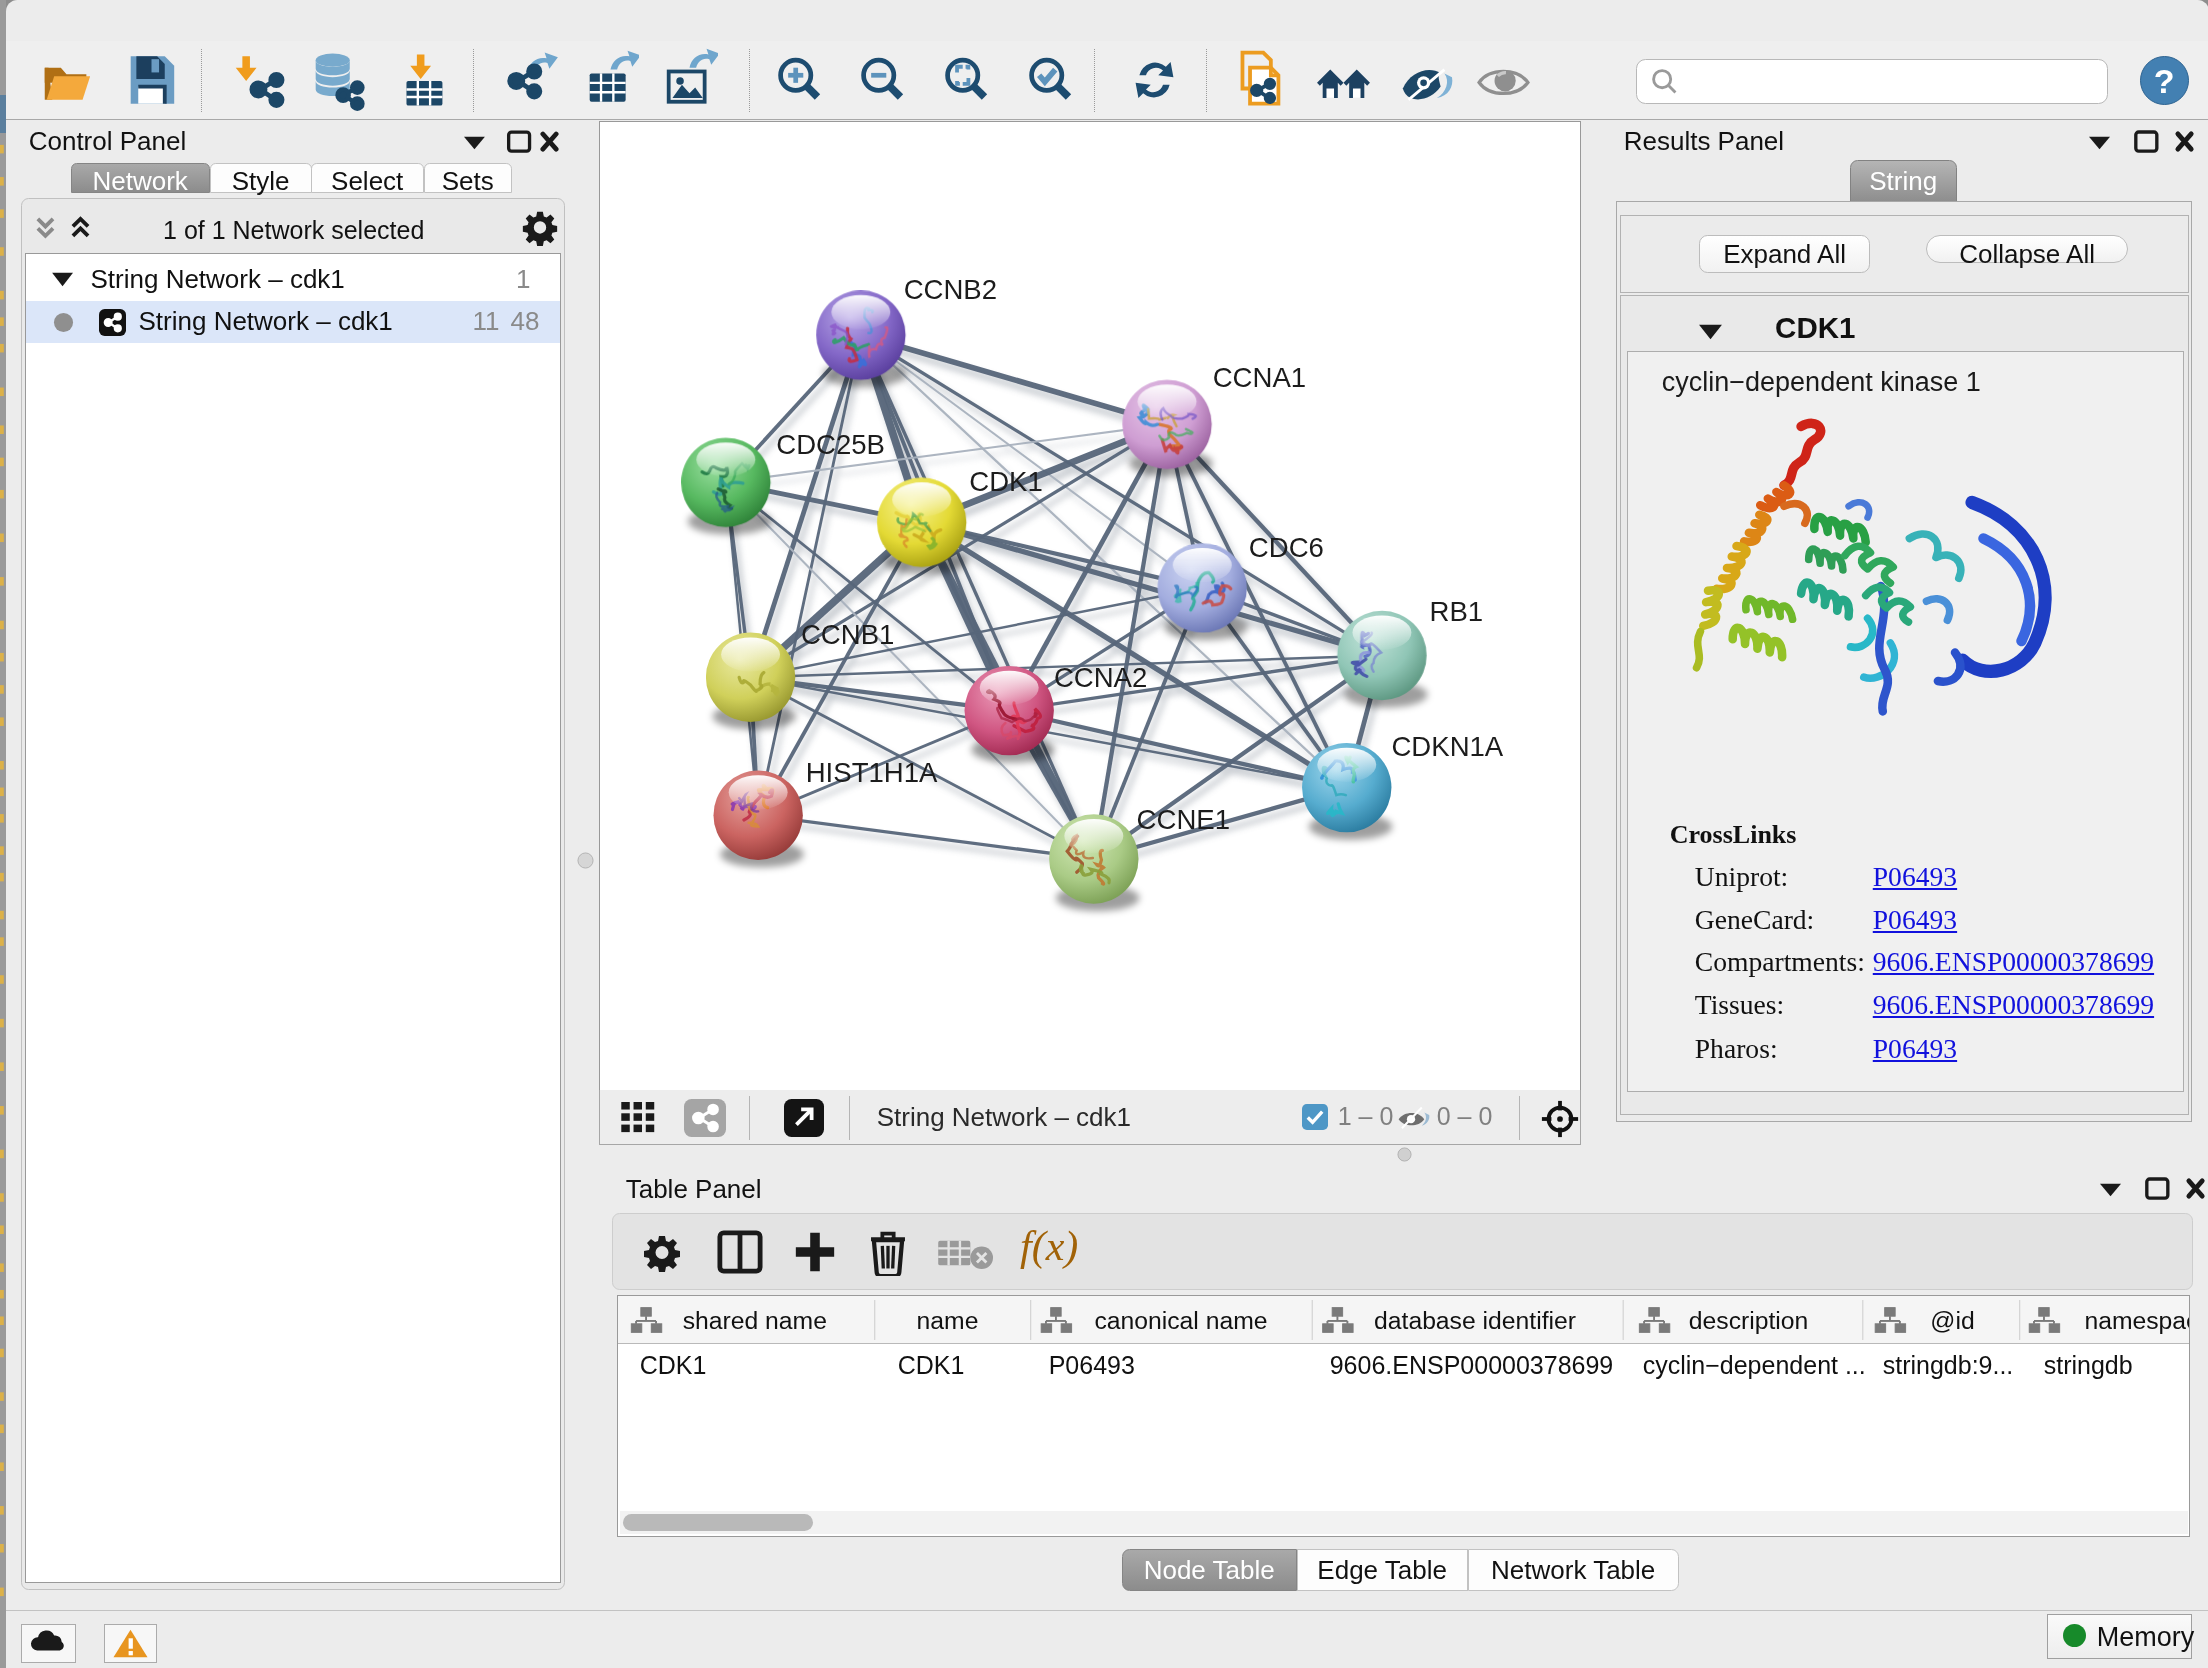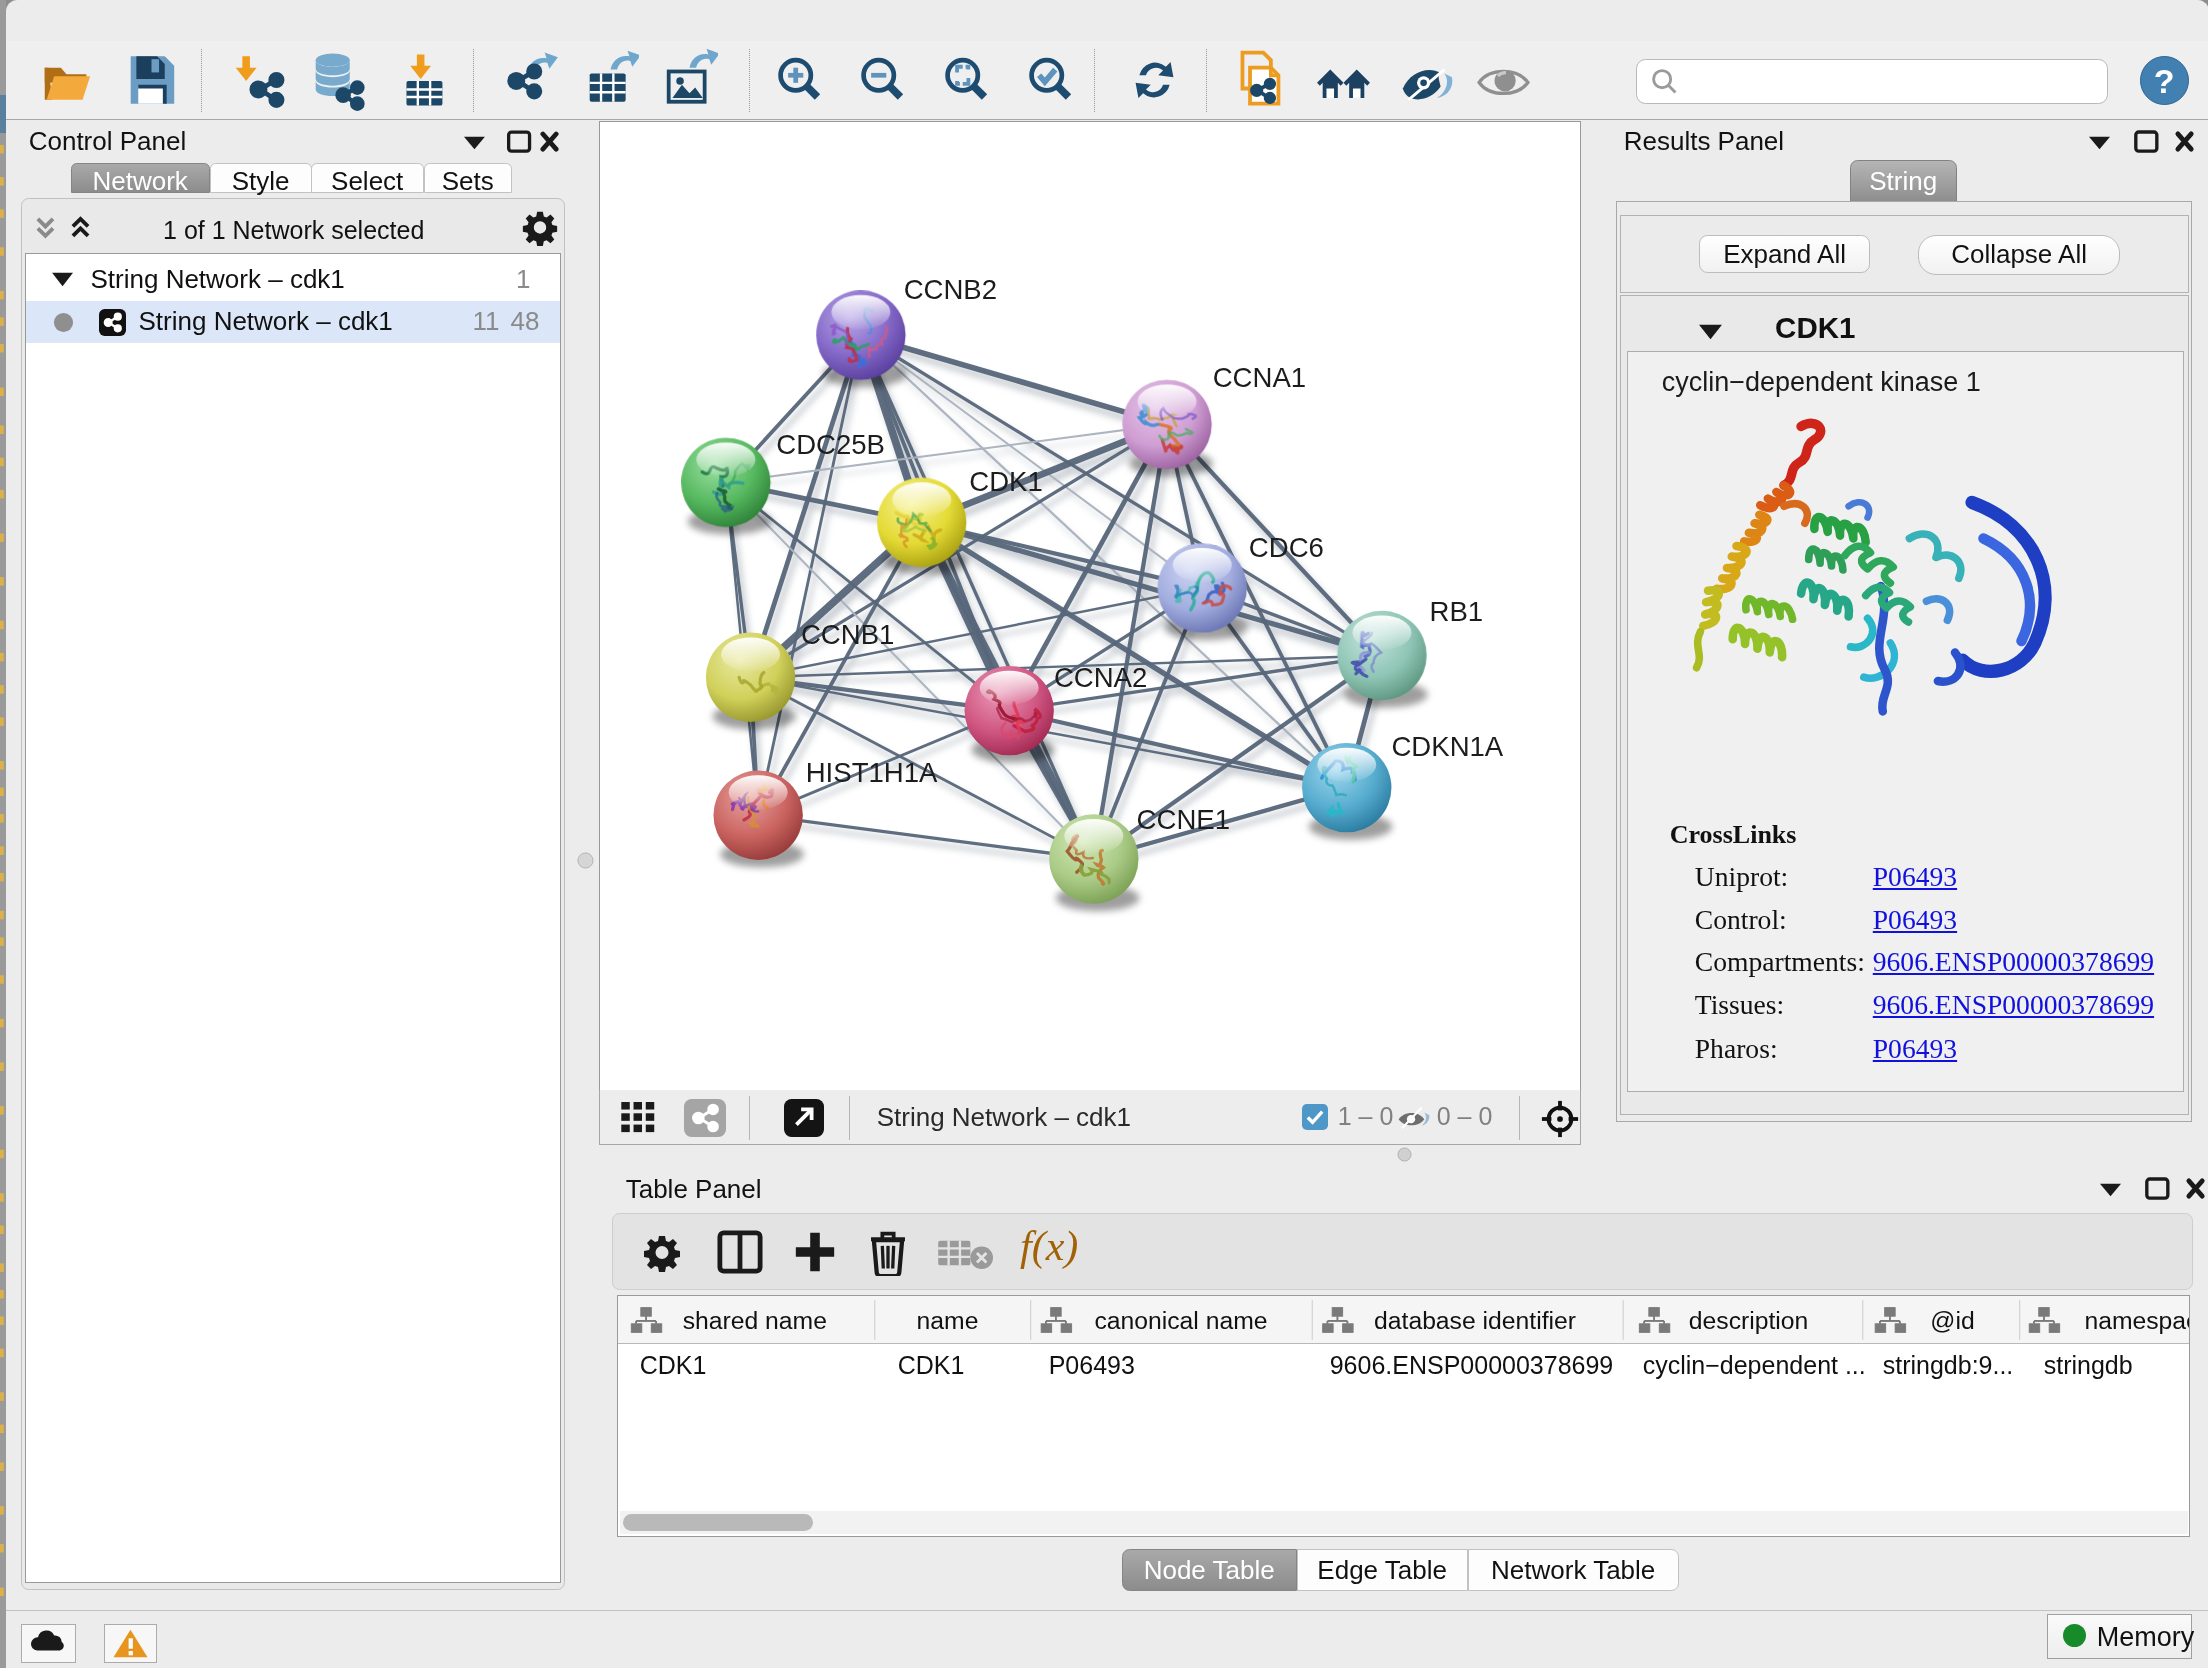--- a/index.html
+++ b/index.html
@@ -659,21 +659,21 @@
   <div class="panel-title abs" style="left:37px;top:4.8px;">Results Panel</div>
   <svg class="abs" style="left:502px;top:8.6px;" width="107" height="25" viewBox="0 0 112 26">
     <path d="M0 7 L22 7 L11 20 z" fill="#1a1a1a"></path>
     <rect x="49" y="2" width="22" height="20" rx="3" fill="none" stroke="#1a1a1a" stroke-width="3.5"></rect>
     <path d="M93 4 L107 20 M107 4 L93 20" stroke="#1a1a1a" stroke-width="5" stroke-linecap="round"></path>
   </svg>
   <div class="abs" style="left:263px;top:39px;width:107px;height:42px;background:linear-gradient(#b5b5b5,#8e8e8e);border:1px solid #828282;border-radius:7.6px 7.6px 0 0;color:#fff;font-size:26px;text-align:center;line-height:40px;">String</div>
   <div class="abs" style="left:29.5px;top:80px;width:576px;height:921px;background:#ebebeb;border:1px solid #a8a8a8;">
     <div class="abs" style="left:2.9px;top:13.3px;width:569px;height:78px;border:1px solid #b2b2b2;">
       <div class="btn" style="left:78px;top:19px;width:171px;height:38px;line-height:36px;">Expand All</div>
-      <div class="btn" style="left:297px;top:19px;width:202px;height:40px;line-height:36px;border-radius:18px;">Collapse All</div>
+      <div class="btn" style="left:305px;top:19px;width:202px;height:28px;line-height:36px;border-radius:18px;">Collapse All</div>
     </div>
     <div class="abs" style="left:2.9px;top:93px;width:569px;height:820px;border:1px solid #b2b2b2;background:#e9e9e9;">
       <svg class="abs" style="left:76px;top:25px;" width="27" height="21" viewBox="0 0 28 22">
             <path d="M2 4 L26 4 L14 19 z" fill="#1a1a1a"></path>
           </svg>
       <div class="abs" style="left:154px;top:15px;font-size:29.5px;font-weight:bold;color:#111;">CDK1</div>
       <div class="abs" style="left:5.7px;top:55px;width:557px;height:741px;background:#f0f0f0;border:1px solid #adadad;">
         <div class="abs" style="left:34px;top:15px;font-size:27px;color:#1a1a1a;">cyclin−dependent kinase 1</div>
         <svg class="abs" style="left:13.3px;top:63px;" width="457" height="304" viewBox="0 0 480 320">
 <g fill="none" stroke-linecap="round" stroke-linejoin="round">
@@ -698,21 +698,21 @@
 <path d="M214 148 q14 -18 27 -3 q-17 7 -3 17 q14 -16 27 -2 q-17 7 -3 17" stroke="#30a85c" stroke-width="8"></path>
 <path d="M236 190 q13 -16 25 -3 q-15 7 -3 16 q13 -14 25 -1 q-15 8 -2 16" stroke="#2aa87a" stroke-width="8"></path>
 <path d="M150 96 C168 88 180 100 172 114" stroke="#d86a1e" stroke-width="8"></path>
 <path d="M282 130 C300 118 318 130 310 150 C326 142 342 154 334 172" stroke="#38b2b8" stroke-width="8"></path>
 <path d="M300 196 C316 188 330 200 322 216" stroke="#4a90d8" stroke-width="8"></path>
 </g>
             </svg>
         <div class="serif abs" style="left:42px;top:468px;font-size:26px;font-weight:bold;color:#111;">CrossLinks</div>
         <div class="serif abs" style="left:67px;top:509px;font-size:27.6px;color:#111;">Uniprot:</div>
         <div class="serif abs link" style="left:245px;top:509px;font-size:27.6px;">P06493</div>
-        <div class="serif abs" style="left:67px;top:552px;font-size:27.6px;color:#111;">Control:</div>
+        <div class="serif abs" style="left:67px;top:552px;font-size:27.6px;color:#111;">GeneCard:</div>
         <div class="serif abs link" style="left:245px;top:552px;font-size:27.6px;">P06493</div>
         <div class="serif abs" style="left:67px;top:594px;font-size:27.6px;color:#111;">Compartments:</div>
         <div class="serif abs link" style="left:245px;top:594px;font-size:27.6px;">9606.ENSP00000378699</div>
         <div class="serif abs" style="left:67px;top:637px;font-size:27.6px;color:#111;">Tissues:</div>
         <div class="serif abs link" style="left:245px;top:637px;font-size:27.6px;">9606.ENSP00000378699</div>
         <div class="serif abs" style="left:67px;top:681px;font-size:27.6px;color:#111;">Pharos:</div>
         <div class="serif abs link" style="left:245px;top:681px;font-size:27.6px;">P06493</div>
       </div>
     </div>
   </div>

